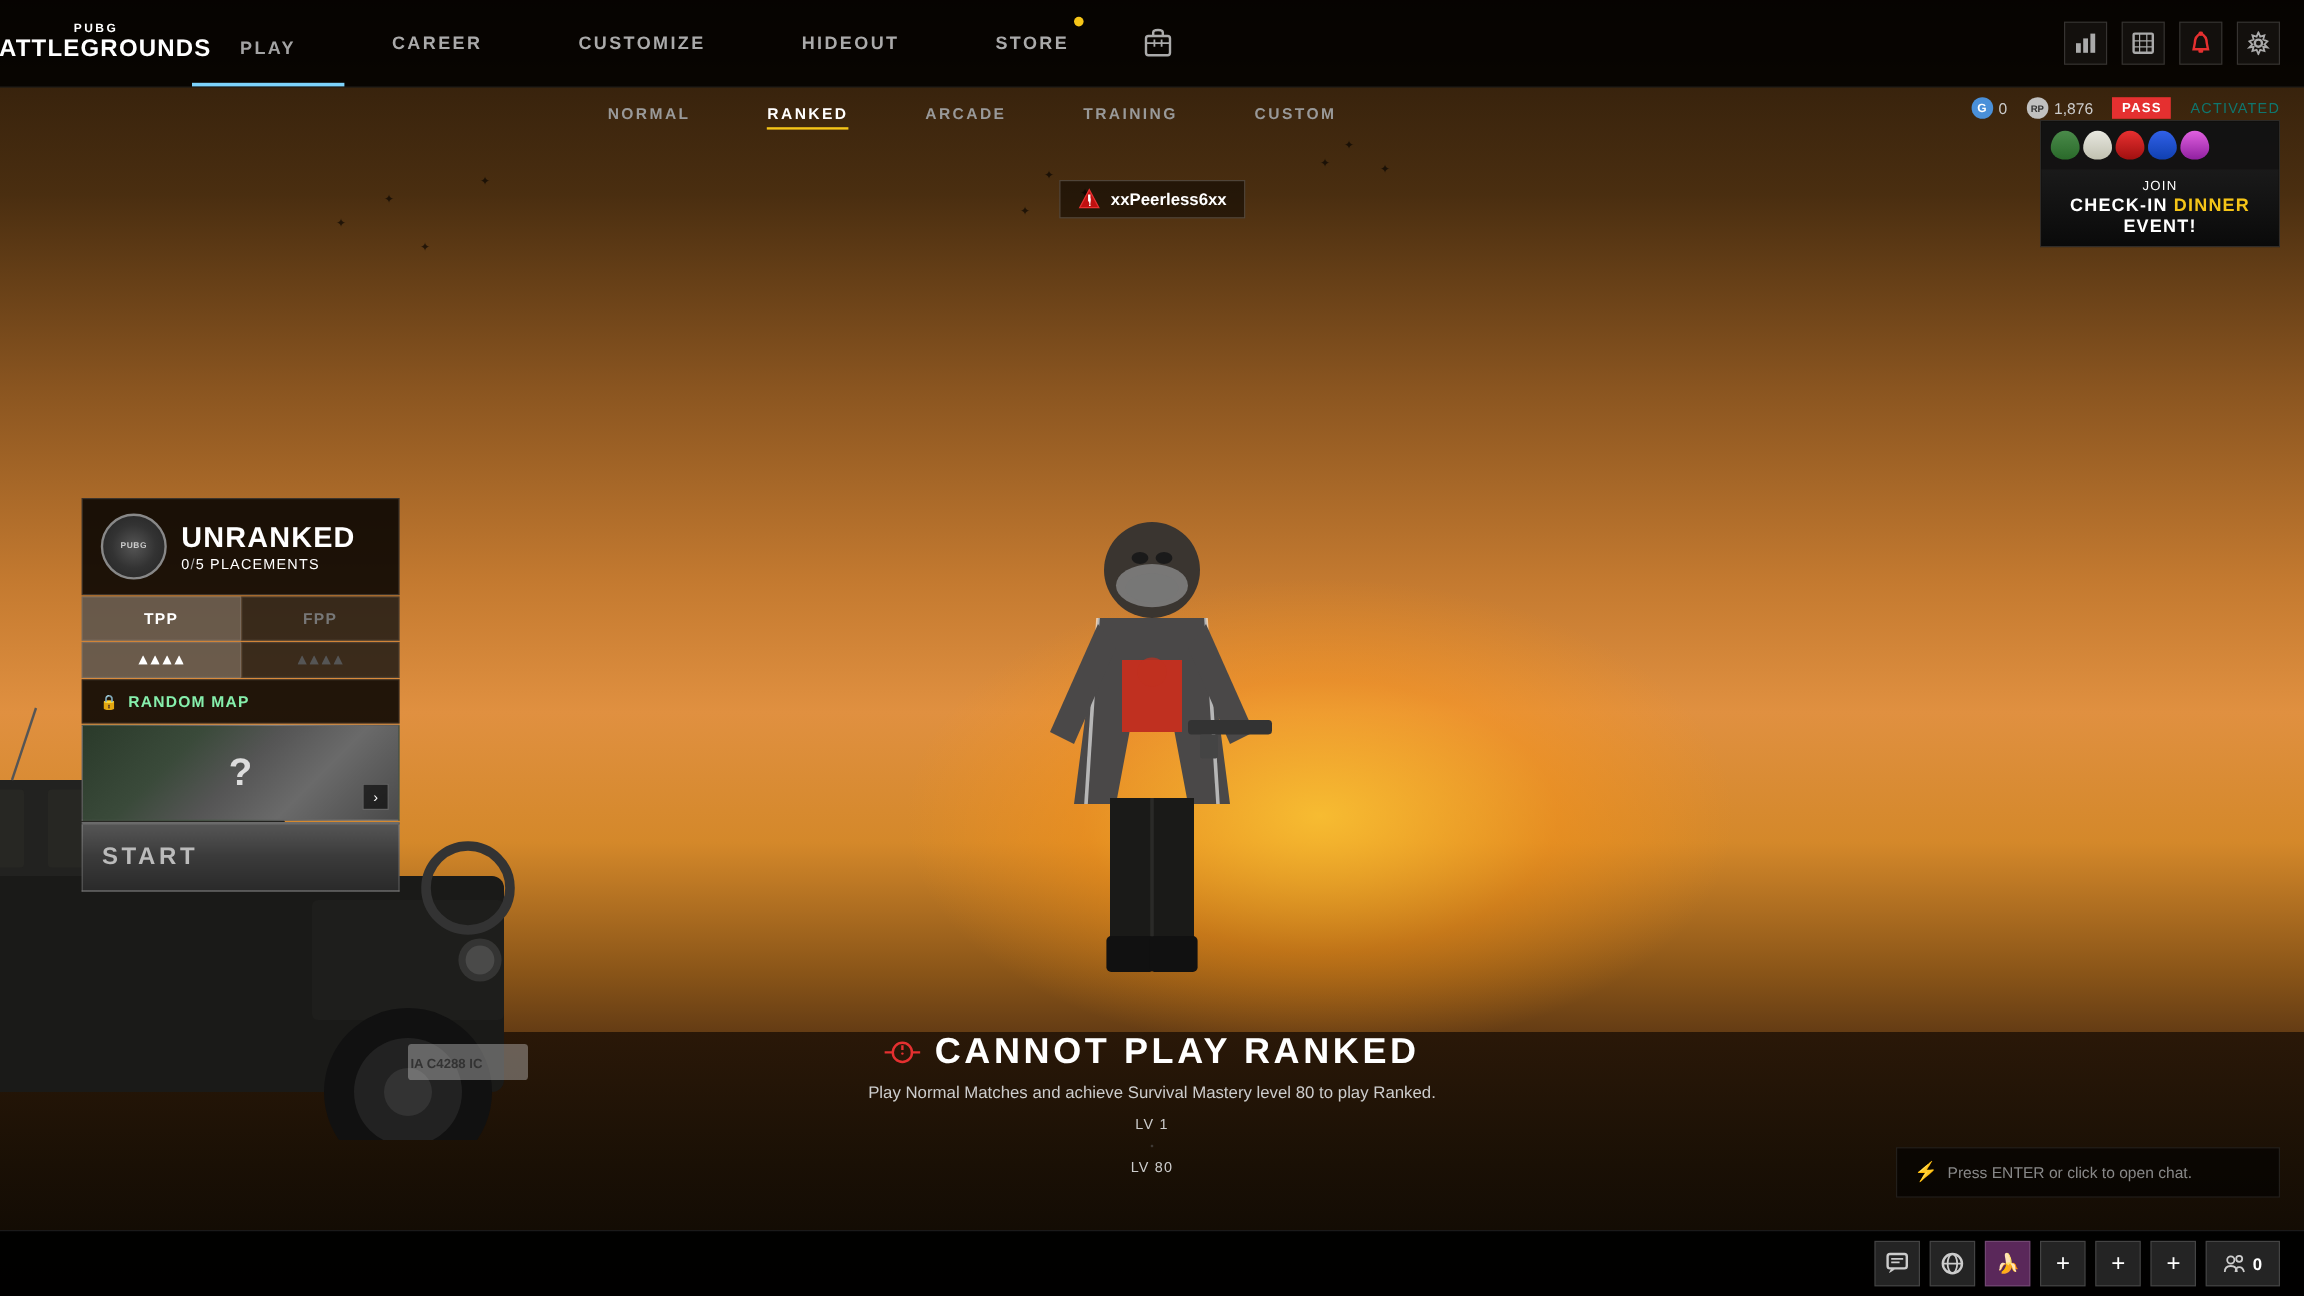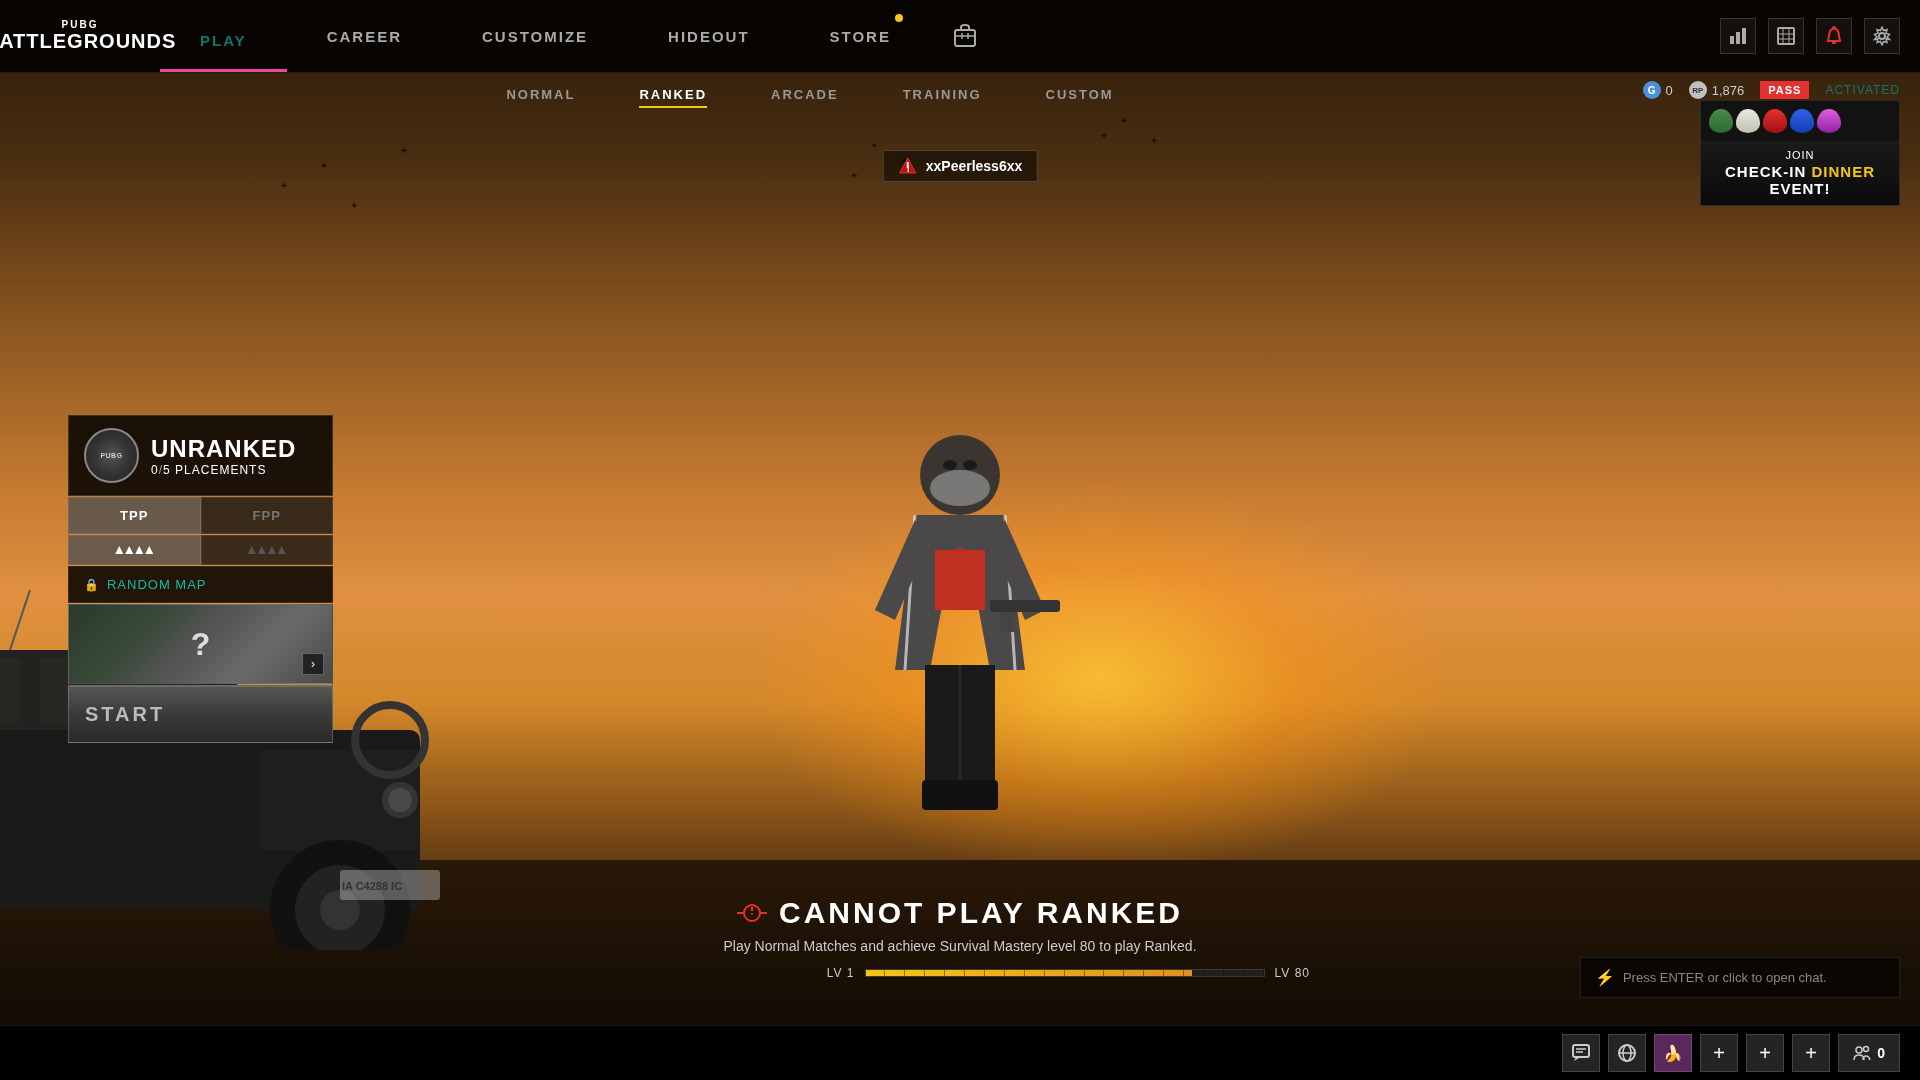--- a/index.html
+++ b/index.html
@@ -105,22 +105,22 @@
       font-size: 15px;
       font-weight: bold;
       letter-spacing: 2px;
       cursor: pointer;
       position: relative;
       text-transform: uppercase;
       transition: color 0.2s;
     }
 
     .nav-tab.active {
-      color: #0f766e;
-      border-bottom: 3px solid #ec4899;
+      color: #a3a3a3;
+      border-bottom: 3px solid #7dd3fc;
       margin-top: 12px;
     }
 
     .nav-tab .dot-badge {
       position: absolute;
       top: 14px;
       right: 28px;
       width: 8px;
       height: 8px;
       background: #f5c518;
@@ -341,22 +341,22 @@
       display: flex;
       align-items: center;
       gap: 8px;
       cursor: pointer;
     }
 
     .lock-icon { color: #aaa; font-size: 12px; }
 
     .map-selector-text {
       font-size: 13px;
-      color: #14b8a6;
-      font-weight: normal;
+      color: #86efac;
+      font-weight: bold;
       letter-spacing: 1px;
       flex: 1;
     }
 
     
     .map-preview {
       position: relative;
       margin-top: 1px;
       height: 80px;
       background: linear-gradient(135deg, #2a3a2a 0%, #3a4a3a 30%, #555 50%, #6a6a6a 70%, #4a4a4a 100%);
@@ -462,21 +462,22 @@
       font-size: 14px;
       color: #ccc;
       margin-bottom: 12px;
     }
 
     
     .progress-container {
       display: flex;
       align-items: center;
       gap: 10px;
-      justify-content: flex-end;
+      justify-content: space-between;
+      flex-direction: column;
     }
 
     .progress-label {
       font-size: 12px;
       color: #ccc;
       letter-spacing: 1px;
     }
 
     .progress-bar-wrap {
       flex: 1;

